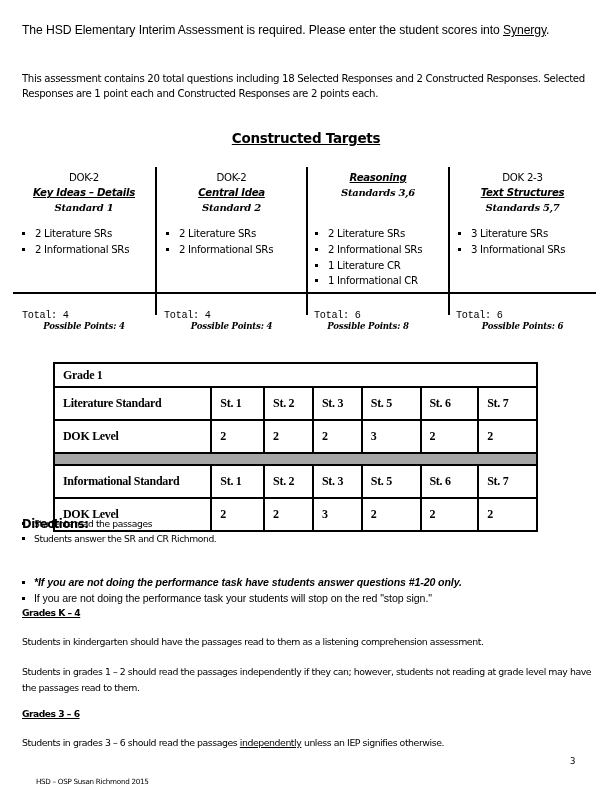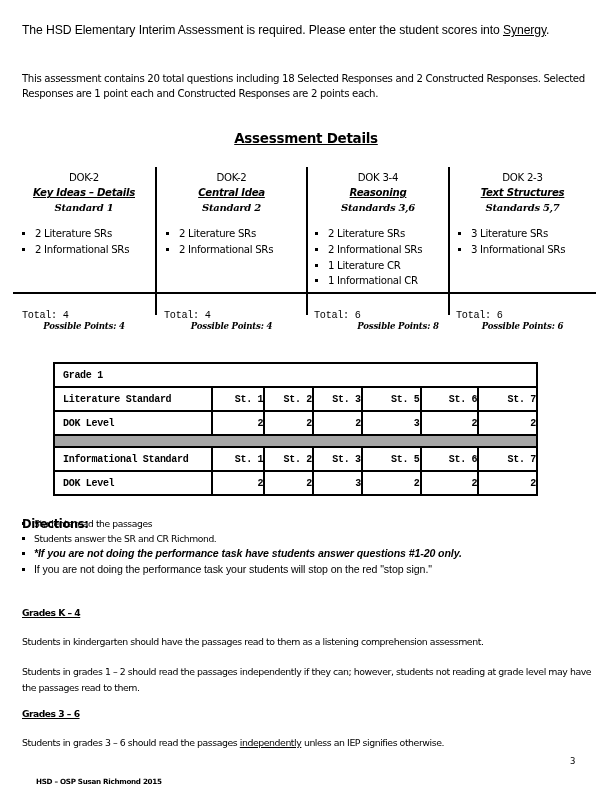--- a/index.html
+++ b/index.html
@@ -15,49 +15,49 @@
   .tcol .name { font-weight: bold; text-decoration: underline; font-style: italic; }
   .tcol .std { font-style: italic; font-weight: bold; font-family: "DejaVu Serif", serif; font-size: 10px; }
   .bul { font-family: "DejaVu Sans", sans-serif; font-size: 10.2px; line-height: 15.8px; letter-spacing: -0.3px; list-style: none; }
   .bul li { position: relative; padding-left: 15px; }
   .bul li::before { content: ""; position: absolute; left: 2px; top: 6px; width: 3px; height: 3px; background: #000; }
   .total { top: 310px; font-family: Liberation Mono, monospace; font-size: 10.2px; letter-spacing: -0.3px; }
   .pp { top: 321px; font-family: "DejaVu Serif", serif; font-style: italic; font-weight: bold; font-size: 8.6px; text-align: center; letter-spacing: -0.2px; }
   .hline { left: 13px; top: 292px; width: 583px; height: 2px; background: #000; }
   .vline { top: 167px; width: 2px; height: 148px; background: #000; }
 
-  table.grade { position: absolute; left: 53px; top: 362px; width: 485px; border-collapse: collapse; font-family: Liberation Mono, monospace; font-size: 10px; letter-spacing: -0.3px; }
+  table.grade { position: absolute; left: 53px; top: 362px; width: 485px; border-collapse: collapse; font-family: Liberation Serif, serif; font-size: 12px; letter-spacing: -0.3px; }
   table.grade td { border: 2px solid #000; height: 24px; padding: 0 8px; }
-  table.grade td.c { text-align: right; font-weight: bold; padding: 0; }
+  table.grade td.c { text-align: left; font-weight: bold; padding: 8px; }
   table.grade td.l { font-weight: normal; }
   table.grade td.lb { font-weight: bold; }
   table.grade tr.gap td { background: #a6a6a6; height: 12px; padding: 0; }
 
   .dir-title { left: 22px; top: 517px; font-family: "DejaVu Sans", sans-serif; font-weight: bold; font-size: 11.5px; letter-spacing: -0.4px; }
   .dir-title .u { }
   .dir { left: 22px; top: 516px; font-size: 10px; line-height: 15.2px; }
   .dir li { position: relative; padding-left: 12px; list-style: none; }
   .dir li::before { content: ""; position: absolute; left: 0; top: 6px; width: 3px; height: 3px; background: #000; }
   .dir li.n { font-family: "DejaVu Sans", sans-serif; font-size: 9.2px; letter-spacing: -0.4px; }
-  .dir li.b { font-weight: bold; font-style: italic; font-size: 10.6px; letter-spacing: -0.1px; }
+  .dir li.b { font-weight: bold; font-style: italic; font-size: 10.6px; letter-spacing: -0.1px; margin-top: 29px; }
   .dir li.r { font-size: 10.6px; letter-spacing: -0.1px; }
 
   .sub { left: 22px; font-family: "DejaVu Sans", sans-serif; font-weight: bold; font-size: 9.2px; text-decoration: underline; letter-spacing: -0.5px; }
   .para { left: 22px; width: 570px; font-family: "DejaVu Sans", sans-serif; font-size: 9.4px; line-height: 15.5px; letter-spacing: -0.45px; }
   .para .ul { font-weight: normal; text-decoration: underline; }
   .pgnum { left: 570px; top: 756px; font-family: "DejaVu Sans", sans-serif; font-size: 8.5px; }
-  .footer { left: 36px; top: 777px; font-family: "DejaVu Sans", sans-serif; font-size: 7.2px; letter-spacing: -0.3px; font-weight: bold; }
+  .footer { left: 36px; top: 777px; font-family: "DejaVu Sans", sans-serif; font-size: 7.2px; letter-spacing: -0.3px; }
 </style>
 </head>
 <body>
 
 <div class="abs intro1"><span>The HSD Elementary Interim Assessment is required. Please enter the student scores into </span><span class="u">Synergy</span><span>.</span></div>
 <div class="abs intro2">This assessment contains 20 total questions including 18 Selected Responses and 2 Constructed Responses.  Selected Responses are 1 point each and Constructed Responses are 2 points each.</div>
 
-<div class="abs targets-title">Assessment Details</div>
+<div class="abs targets-title">Constructed Targets</div>
 
 <div class="abs vline" style="left:155px"></div>
 <div class="abs vline" style="left:306px"></div>
 <div class="abs vline" style="left:448px"></div>
 <div class="abs hline"></div>
 
 <div class="abs tcol" style="left:13px;width:142px">
   <div>DOK-2</div>
   <div class="name">Key Ideas – Details</div>
   <div class="std">Standard 1</div>
@@ -75,32 +75,31 @@
   <div class="std">Standard 2</div>
 </div>
 <ul class="abs bul" style="left:164px;top:226px">
   <li>2 Literature SRs</li>
   <li>2 Informational SRs</li>
 </ul>
 <div class="abs total" style="left:164px">Total:  4</div>
 <div class="abs pp" style="left:157px;width:149px">Possible Points:  4</div>
 
 <div class="abs tcol" style="left:308px;width:140px">
-  <div>DOK 3-4</div>
   <div class="name">Reasoning</div>
   <div class="std">Standards 3,6</div>
 </div>
 <ul class="abs bul" style="left:313px;top:226px">
   <li>2 Literature SRs</li>
   <li>2 Informational SRs</li>
   <li>1 Literature CR</li>
   <li>1 Informational CR</li>
 </ul>
 <div class="abs total" style="left:314px">Total:  6</div>
-<div class="abs pp" style="left:328px;width:140px">Possible Points:  8</div>
+<div class="abs pp" style="left:298px;width:140px">Possible Points:  8</div>
 
 <div class="abs tcol" style="left:450px;width:145px">
   <div>DOK 2-3</div>
   <div class="name">Text Structures</div>
   <div class="std">Standards 5,7</div>
 </div>
 <ul class="abs bul" style="left:456px;top:226px">
   <li>3 Literature SRs</li>
   <li>3 Informational SRs</li>
 </ul>

